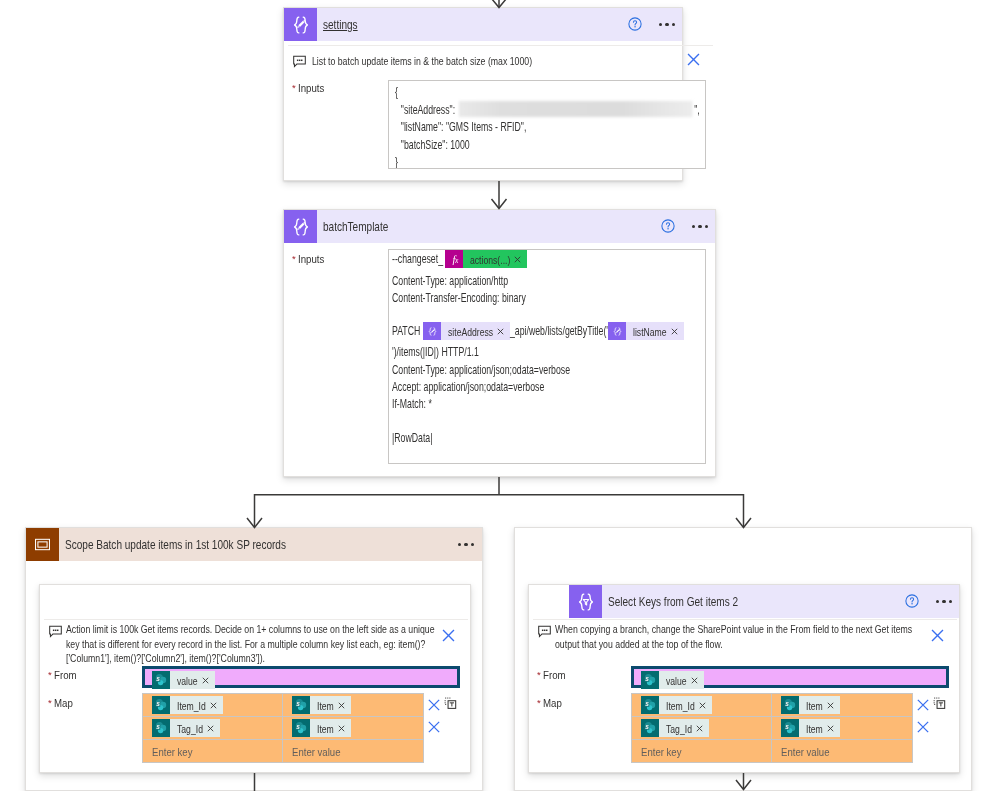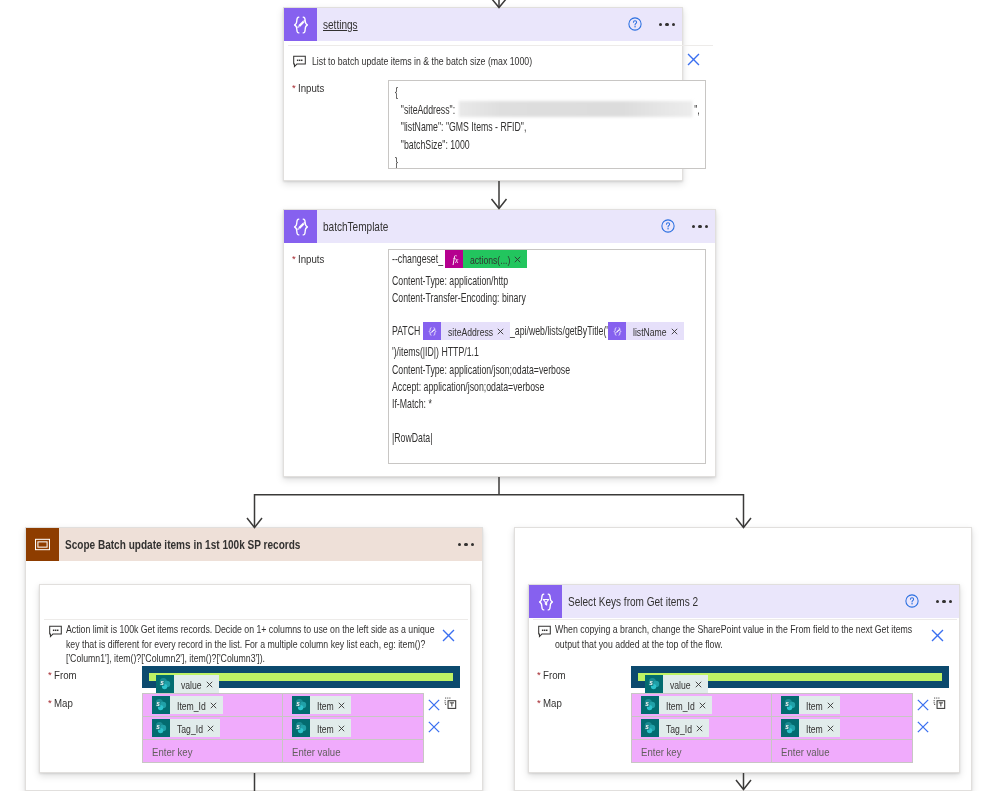--- a/index.html
+++ b/index.html
@@ -25,21 +25,21 @@
   .card-body{position:absolute;left:0;top:0;right:0;bottom:0;}
   .sep{height:1px;background:#edebe9;}
 
   
   .tip-ico{position:absolute;width:13px;height:13px;}
   .tip-txt{position:absolute;font-size:11.6px;color:#323130;line-height:15.3px;
            transform:scaleX(0.754);transform-origin:0 0;}
   .tip-x{position:absolute;width:17px;height:17px;}
   .flabel{font-size:11.8px;color:#323130;white-space:nowrap;}
   .req{color:#a4262c;font-size:9.5px;margin-right:2px;vertical-align:top;line-height:11px;display:inline-block;position:relative;top:1px;}
-  .fbox{border:7px solid #0c4a6e;background:#bef264;box-sizing:border-box;text-decoration:underline;}
+  .fbox{border:3px solid #0c4a6e;background:#f0abfc;box-sizing:border-box;text-decoration:underline;}
 
   
   .codebox{border:1px solid #c8c6c4;background:#fff;box-sizing:border-box;
            font-size:11.9px;color:#323130;line-height:17.2px;overflow:hidden;}
 
   
   .tk{display:inline-flex;align-items:center;height:18px;vertical-align:middle;
       font-size:11.6px;white-space:nowrap;}
   .tk-ic{width:18px;height:18px;flex:0 0 18px;display:flex;align-items:center;justify-content:center;}
   .tk-bd{display:inline-flex;align-items:center;height:18px;padding:0 6px 0 7px;}
@@ -50,26 +50,26 @@
   .tk-fx .tk-bd{background:#22c55e;color:#323130;}
   .tk-out .tk-ic{background:#8661ef;}
   .tk-out .tk-bd{background:#e6e0fa;color:#323130;}
   .tk-sp .tk-ic{background:#036c70;}
   .tk-sp .tk-bd{background:#e1eceb;color:#323130;}
 
   
   .scope{position:absolute;background:#fff;border:1px solid #e1dfdd;
          box-shadow:0 0.6px 1.8px rgba(0,0,0,0.10),0 3.2px 7.2px rgba(0,0,0,0.13);
          box-sizing:border-box;}
-  .scope-head{display:flex;align-items:center;height:33px;background:#eee0d8;font-weight:bold;}
+  .scope-head{display:flex;align-items:center;height:33px;background:#eee0d8;}
   .scope-ico{width:33px;height:33px;flex:0 0 33px;background:#8e3d00;
              display:flex;align-items:center;justify-content:center;}
 
   
-  .mapgrid{border:1px solid #c8c6c4;box-sizing:border-box;display:flex;flex-direction:column;background:#f0abfc;}
+  .mapgrid{border:1px solid #c8c6c4;box-sizing:border-box;display:flex;flex-direction:column;background:#fdba74;}
   .maprow{display:flex;height:26px;border-bottom:1px solid #c8c6c4;}
   .maprow:last-child{border-bottom:none;}
   .mapcell{flex:1 1 50%;display:flex;align-items:center;padding-left:9px;box-sizing:border-box;}
   .mapcell.left{border-right:1px solid #c8c6c4;}
   .ph{font-size:11.7px;color:#605e5c;}
 
   .xbtn{width:15px;height:15px;}
   .connector{position:absolute;}
   
   .sq{display:inline-block;transform:scaleX(0.82);transform-origin:0 50%;}
@@ -397,21 +397,21 @@
         <path d="M7.1 7.2 h5.2 M9.7 7.2 v4.4" stroke="#323130" stroke-width="1.2" fill="none"></path>
       </svg>
       <svg class="xbtn" viewBox="0 0 18 18" style="position:absolute;left:386px;top:134px;width:16px;height:16px;">
         <path d="M3.2 3.2 L14.8 14.8 M14.8 3.2 L3.2 14.8" stroke="#3a6ff0" stroke-width="1.45" fill="none"></path>
       </svg>
     </div>
   </div>
 </div>
 
 <div class="scope" style="left:514px;top:527px;width:458px;height:264px;">
-  <div class="card" style="left:13px;top:56px;width:432px;height:189px;">
+  <div class="card" style="left:13px;top:56px;width:432px;height:189px;padding-left:40px;">
     <div class="card-head">
       <div class="head-icon">
         <svg width="22" height="22" viewBox="0 0 24 24">
           <g fill="none" stroke="#ffffff" stroke-width="1.45" stroke-linecap="round" stroke-linejoin="round">
             <path d="M9.6 3.4 C7.6 3.5 7.5 5.2 7.45 7.2 C7.4 9.9 7.0 11.3 5.0 12 C7.0 12.7 7.4 14.1 7.45 16.8 C7.5 18.8 7.6 20.5 9.6 20.6"></path>
             <path d="M14.4 3.4 C16.4 3.5 16.5 5.2 16.55 7.2 C16.6 9.9 17.0 11.3 19.0 12 C17.0 12.7 16.6 14.1 16.55 16.8 C16.5 18.8 16.4 20.5 14.4 20.6"></path>
           </g>
           <path d="M9.2 9.3 L14.8 9.3 L12.7 12.0 L12.7 15.3 L11.3 14.3 L11.3 12.0 Z" fill="none" stroke="#ffffff" stroke-width="1.25" stroke-linejoin="round"></path>
         </svg>
       </div>

